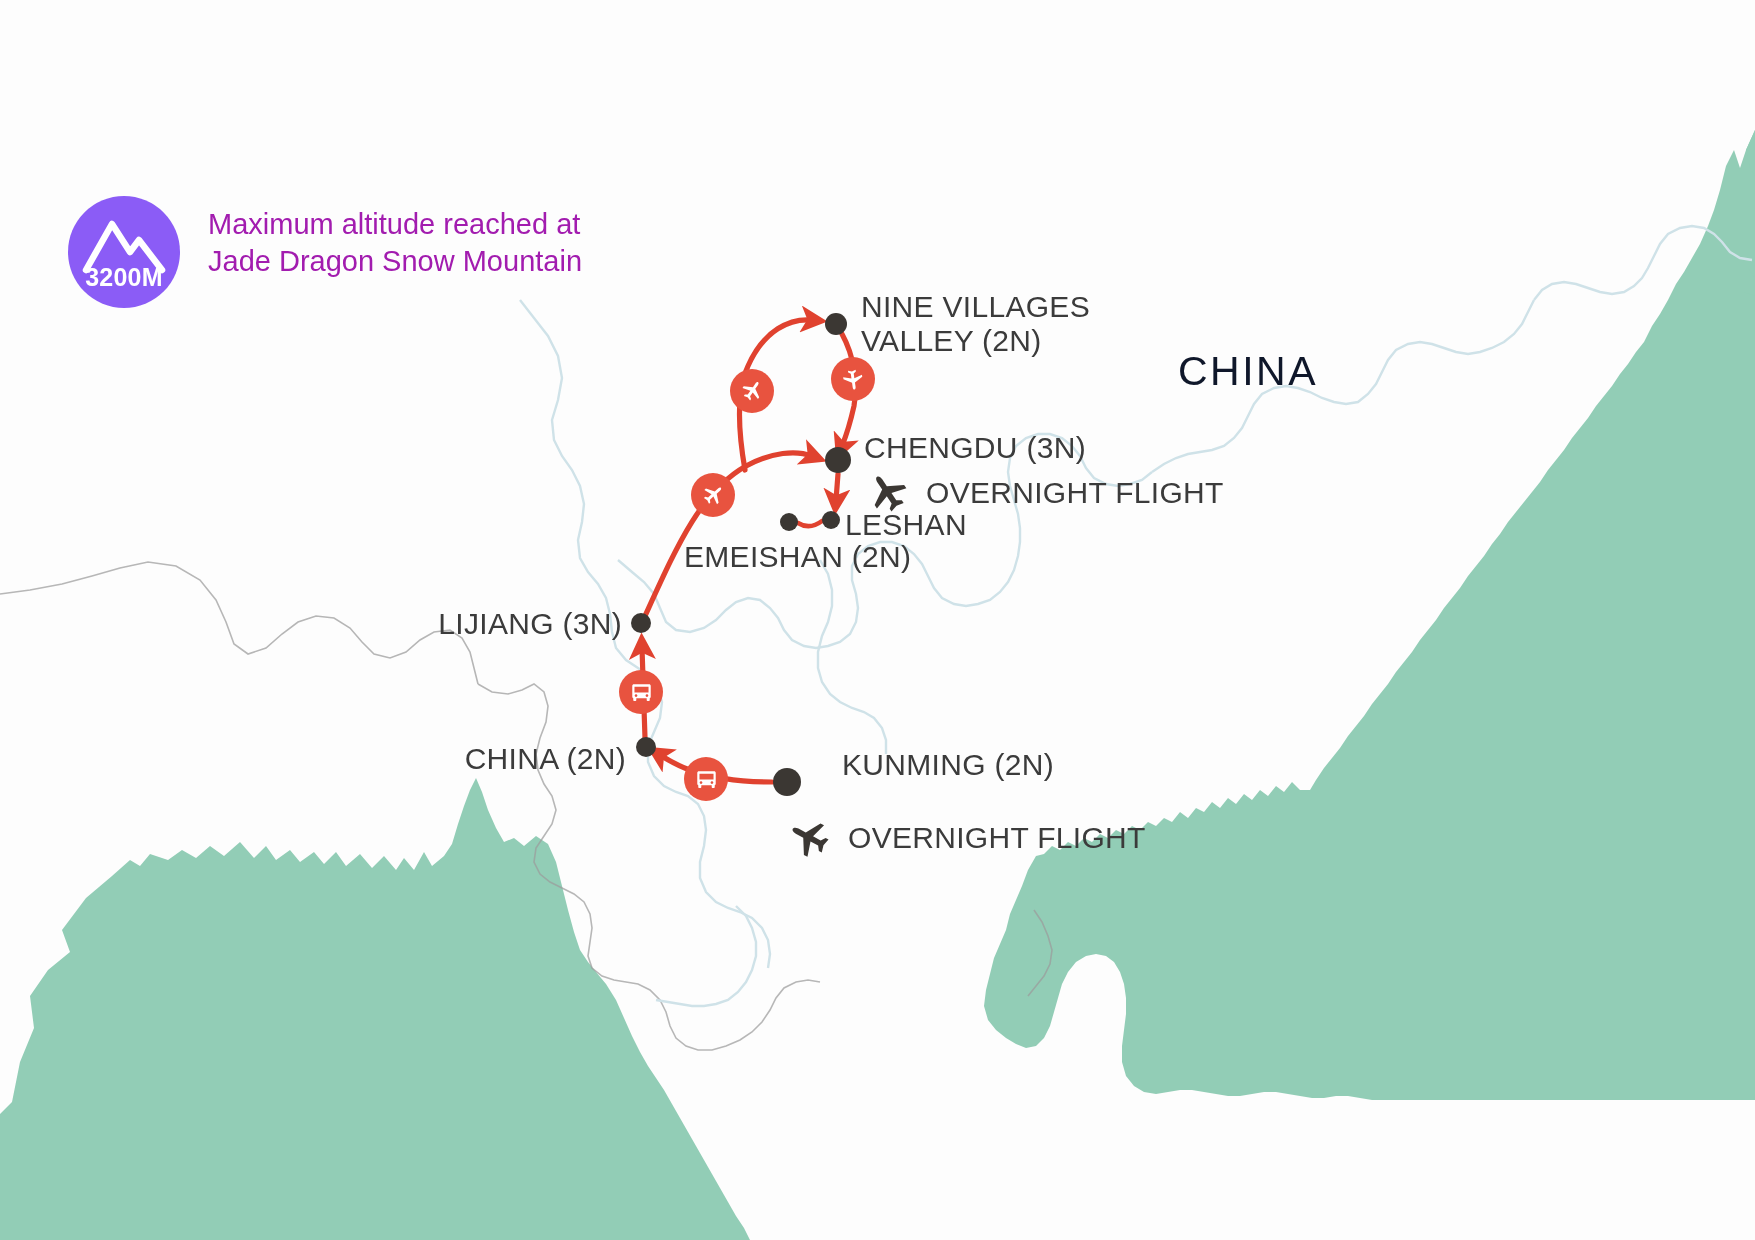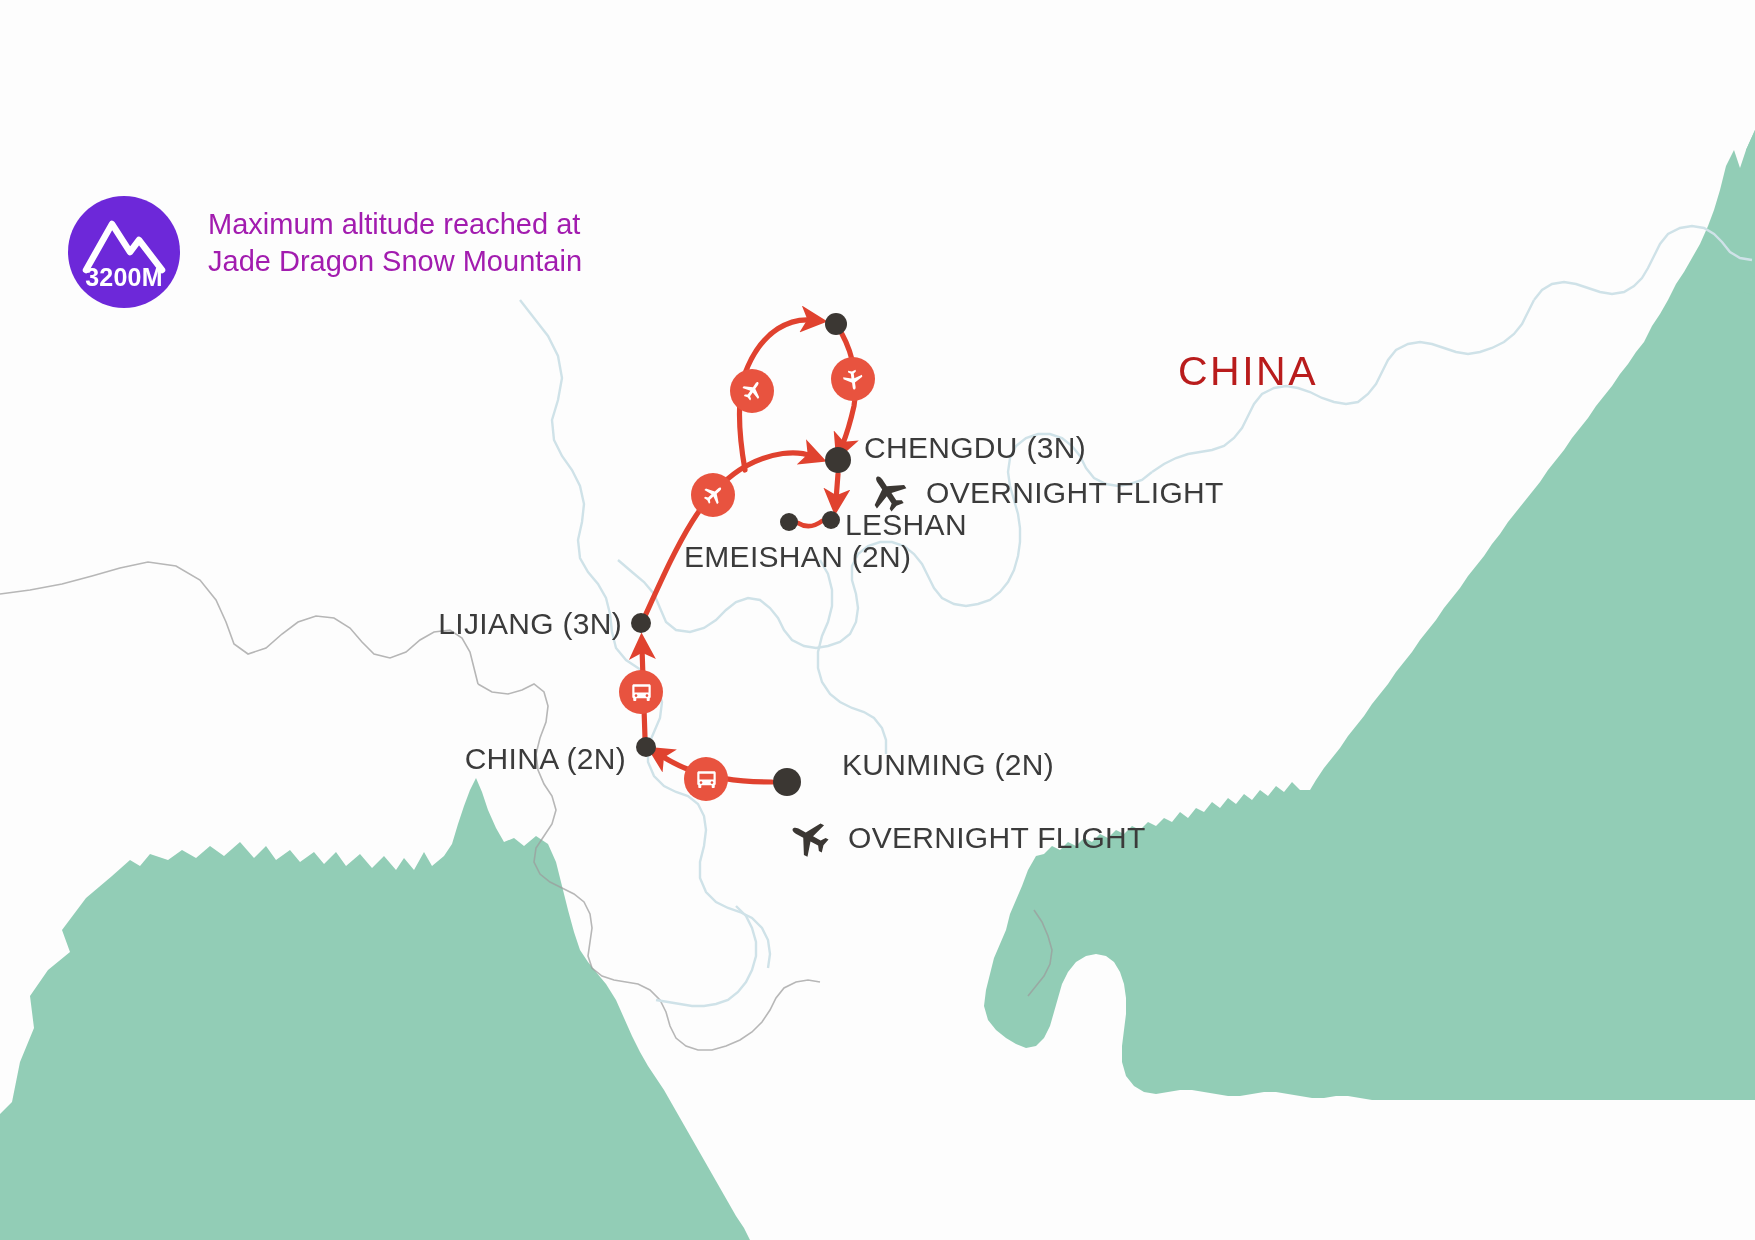--- a/index.html
+++ b/index.html
@@ -35,21 +35,21 @@
     top: 196px;
     display: flex;
     align-items: flex-start;
     gap: 28px;
   }
   .altitude-badge {
     position: relative;
     width: 112px;
     height: 112px;
     border-radius: 50%;
-    background: #6d28d9;
+    background: #8b5cf6;
     flex: 0 0 auto;
   }
   .altitude-badge svg {
     position: absolute;
     left: 14px;
     top: 16px;
   }
   .altitude-value {
     position: absolute;
     left: 0;
@@ -68,21 +68,21 @@
     line-height: 37px;
     font-weight: normal;
     padding-top: 10px;
     max-width: 400px;
     font-family: "Liberation Sans", sans-serif;
   }
 
   
   .country-label {
     position: absolute;
-    color: #b91c1c;
+    color: #0f172a;
     font-size: 41px;
     letter-spacing: 2.5px;
     font-family: "Liberation Sans", sans-serif;
     white-space: nowrap;
   }
 
   
   .city-label {
     position: absolute;
     color: #3b3b3b;
@@ -194,20 +194,24 @@
       <svg width="84" height="62" viewBox="0 0 84 62">
         <path d="M4,58 L30,12 L48,40 L57,28 L80,58" fill="none" stroke="#ffffff" stroke-width="6.5" stroke-linecap="round" stroke-linejoin="round"></path>
       </svg>
       <div class="altitude-value">3200M</div>
     </div>
     <div class="altitude-text">Maximum altitude reached at Jade Dragon Snow Mountain</div>
   </div>
 
   <div class="country-label" style="left:1178px; top:348px;">CHINA</div>
 
+  <div class="city-label right" style="left:861px; top:290px;">
+    <div>NINE VILLAGES</div>
+    <div>VALLEY (2N)</div>
+  </div>
 
   <div class="city-label right" style="left:864px; top:431px;">CHENGDU (3N)</div>
 
   <div class="city-label right" style="left:845px; top:508px;">LESHAN</div>
 
   <div class="city-label right" style="left:684px; top:540px;">EMEISHAN (2N)</div>
 
   <div class="city-label left" style="left:622px; top:607px;">LIJIANG (3N)</div>
 
   <div class="city-label left" style="left:626px; top:742px;">CHINA (2N)</div>

